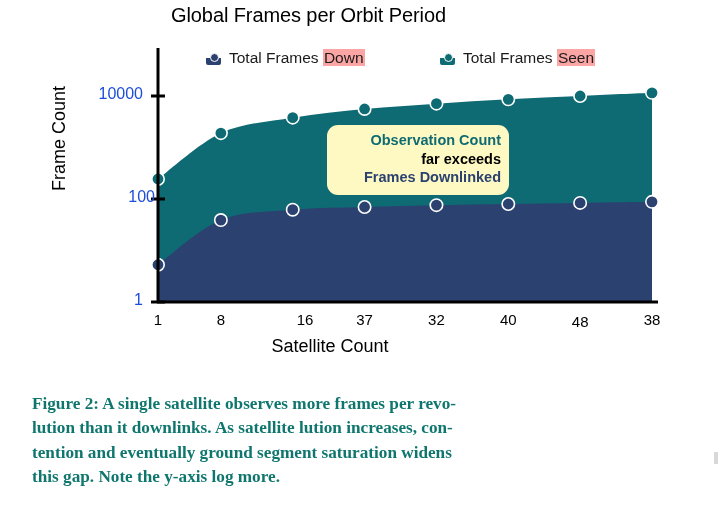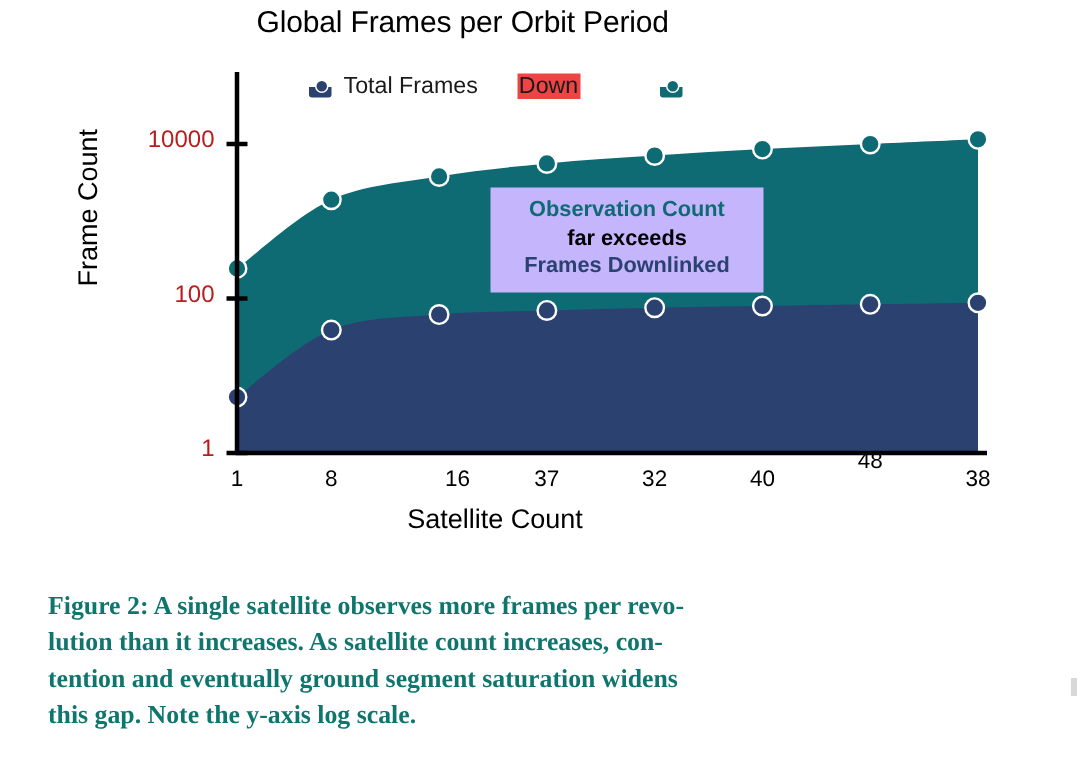--- a/index.html
+++ b/index.html
@@ -76,23 +76,22 @@
     width: 7px;
     height: 7px;
     border-radius: 50%;
     border: 1.2px solid #ffffff;
   }
   .legend-text {
     font-size: 15.5px;
     color: #1a1a1a;
   }
   .legend-text .hl {
-    background: #ef4444;
+    background: #fca5a5;
     padding: 0 1px;
-    margin-left: 22px;
   }
 
   
   #plot {
     position: absolute;
     left: 0; top: 0;
     width: 720px;
     height: 380px;
   }
   #plot svg { display: block; }
@@ -114,39 +113,40 @@
     top: 336px;
     width: 660px;
     text-align: center;
     font-size: 18px;
     color: #000000;
   }
   .tick-label-y {
     position: absolute;
     text-align: right;
     font-size: 16px;
-    color: #b91c1c;
+    color: #1d4ed8;
   }
   .tick-label-x {
     position: absolute;
     text-align: center;
     font-size: 15px;
     color: #000000;
   }
 
   
   #annotation {
     position: absolute;
     left: 327px;
     top: 125px;
     width: 166px;
     padding: 6px 8px 8px 8px;
-    background: #c4b5fd;
-    text-align: center;
+    background: #fef9c3;
+    text-align: right;
     line-height: 1.28;
+    border-radius: 11px;
   }
   #annotation div {
     font-size: 14.5px;
     font-weight: bold;
     white-space: nowrap;
   }
   .ann-l1 { color: #0f6b73; }
   .ann-l2 { color: #000000; }
   .ann-l3 { color: #2b4170; }
 
@@ -188,20 +188,21 @@
         <span class="lm-area" id="lm-area-0" style="background: rgb(43, 65, 112);"></span>
         <span class="lm-dot" id="lm-dot-0" style="background: rgb(43, 65, 112);"></span>
       </span>
       <span class="legend-text"><span>Total Frames </span><span class="hl">Down</span></span>
     </div>
     <div class="legend-entry" id="legend-entry-1">
       <span class="legend-marker">
         <span class="lm-area" id="lm-area-1" style="background: rgb(15, 107, 115);"></span>
         <span class="lm-dot" id="lm-dot-1" style="background: rgb(15, 107, 115);"></span>
       </span>
+      <span class="legend-text"><span>Total Frames </span><span class="hl">Seen</span></span>
     </div>
   </div>
 
   <div id="plot">
     <svg id="plot-svg" width="720" height="380">
         <path d="M 158 178.95794665522658 C 168.47878787878787 171.32232047117702, 198.4181818181818 143.3636565310947, 220.87272727272727 133.14418955092933 C 243.32727272727274 122.92472257076395, 268.7757575757576 121.67045693119239, 292.72727272727275 117.64114477423428 C 316.6787878787879 113.61183261727616, 340.630303030303 111.29847489805846, 364.58181818181816 108.96831660918068 C 388.5333333333333 106.63815832030289, 412.4848484848485 105.25935951567168, 436.43636363636364 103.66019504096761 C 460.3878787878788 102.06103056626354, 484.339393939394 100.65002893445087, 508.2909090909091 99.37332976095627 C 532.2424242424242 98.09663058746166, 556.1939393939393 97.08321142319454, 580.1454545454545 96 C 604.0969696969697 94.91678857680546, 640.0242424242424 93.39505101815749, 652 92.87406122178899 L 652 302 L 158 302 Z" fill="#0f6b73" stroke="none"></path>
         <path d="M 158 264.69979271555934 C 168.47878787878787 257.2598560526553, 198.4181818181818 229.22816685892187, 220.87272727272727 220.0601727381353 C 243.32727272727274 210.89217861734872, 268.7757575757576 211.87228162398486, 292.72727272727275 209.69182799083993 C 316.6787878787879 207.511374357695, 340.630303030303 207.73640560481587, 364.58181818181816 206.97745093926576 C 388.5333333333333 206.21849627371566, 412.4848484848485 205.63586420909775, 436.43636363636364 205.13809999753926 C 460.3878787878788 204.64033578598077, 484.339393939394 204.3639462082026, 508.2909090909091 203.9908656699149 C 532.2424242424242 203.61778513162722, 556.1939393939393 203.25490398208785, 580.1454545454545 202.8996167678131 C 604.0969696969697 202.54432955353832, 640.0242424242424 202.0325547815241, 652 201.8591423842663 L 652 302 L 158 302 Z" fill="#2b4170" stroke="none"></path>
         <circle cx="158" cy="178.95794665522658" r="6.2" fill="#0f6b73" stroke="#ffffff" stroke-width="1.6"></circle>
         <circle cx="220.87272727272727" cy="133.14418955092933" r="6.2" fill="#0f6b73" stroke="#ffffff" stroke-width="1.6"></circle>
         <circle cx="292.72727272727275" cy="117.64114477423428" r="6.2" fill="#0f6b73" stroke="#ffffff" stroke-width="1.6"></circle>
@@ -229,32 +230,32 @@
   <div class="ylabel">Frame Count</div>
   <div class="xlabel">Satellite Count</div>
 
   <div id="annotation">
     <div class="ann-l1">Observation Count</div>
     <div class="ann-l2">far exceeds</div>
     <div class="ann-l3">Frames Downlinked</div>
   </div>
 
 <div class="tick-label-y" style="left: 28px; top: 291px; width: 115px;">1</div>
-    <div class="tick-label-y" style="left: 28px; top: 188px; width: 115px;">100</div>
+    <div class="tick-label-y" style="left: 40px; top: 188px; width: 115px;">100</div>
     <div class="tick-label-y" style="left: 28px; top: 85px; width: 115px;">10000</div>
     <div class="tick-label-x" style="left: 128px; top: 311px; width: 60px;">1</div>
     <div class="tick-label-x" style="left: 190.873px; top: 311px; width: 60px;">8</div>
     <div class="tick-label-x" style="left: 275px; top: 311px; width: 60px;">16</div>
     <div class="tick-label-x" style="left: 334.582px; top: 311px; width: 60px;">37</div>
     <div class="tick-label-x" style="left: 406.436px; top: 311px; width: 60px;">32</div>
     <div class="tick-label-x" style="left: 478.291px; top: 311px; width: 60px;">40</div>
-    <div class="tick-label-x" style="left: 550.145px; top: 299px; width: 60px;">48</div>
+    <div class="tick-label-x" style="left: 550.145px; top: 313px; width: 60px;">48</div>
     <div class="tick-label-x" style="left: 622px; top: 311px; width: 60px;">38</div>
   </div>
 
 <div id="caption">
   <span>Figure 2: A single satellite observes more frames per revo-</span>
-  <span>lution than it increases. As satellite count increases, con-</span>
+  <span>lution than it downlinks. As satellite lution increases, con-</span>
   <span>tention and eventually ground segment saturation widens</span>
-  <span>this gap. Note the y-axis log scale.</span>
+  <span>this gap. Note the y-axis log more.</span>
 </div>
 
 <div id="edge-mark"></div>
 
 </body></html>

